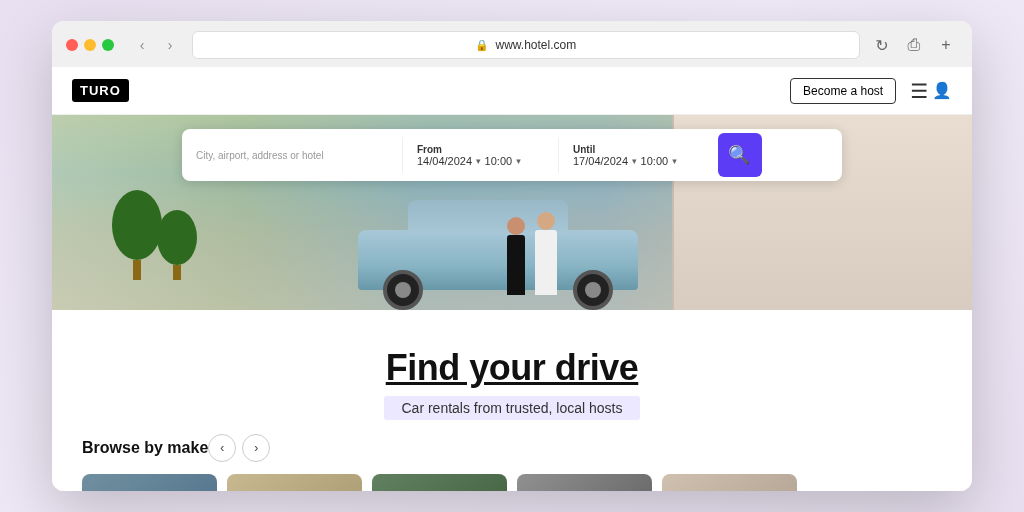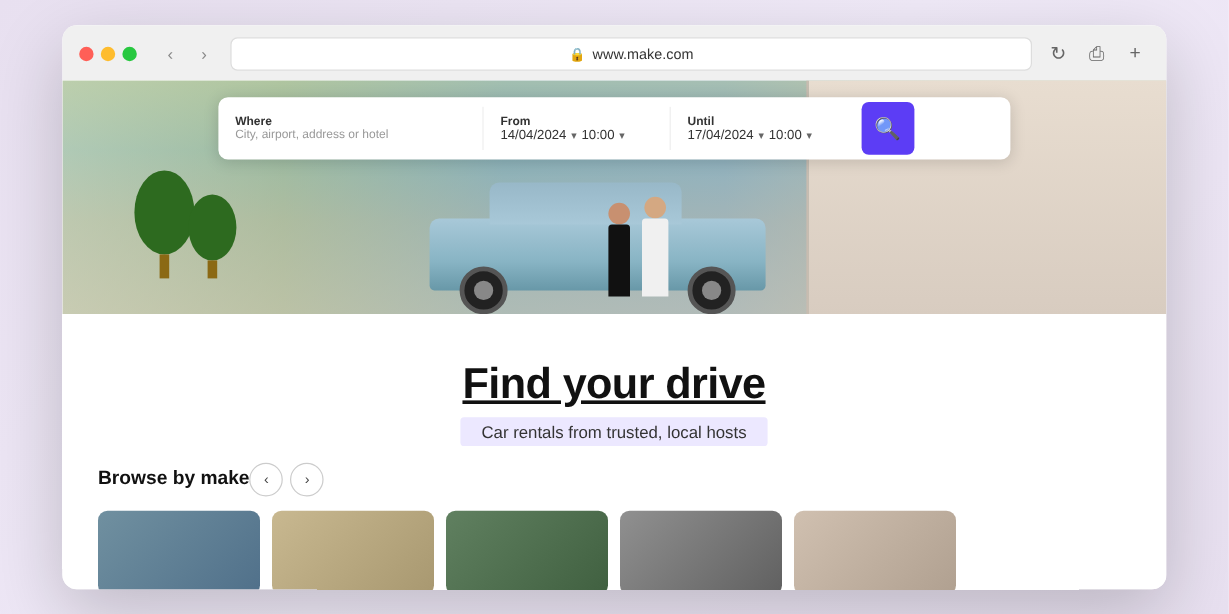--- a/index.html
+++ b/index.html
@@ -425,31 +425,41 @@
       <div class="traffic-light tl-red"></div>
       <div class="traffic-light tl-yellow"></div>
       <div class="traffic-light tl-green"></div>
     </div>
     <div class="nav-arrows">
       <button class="nav-btn">‹</button>
       <button class="nav-btn">›</button>
     </div>
     <div class="address-bar">
       <span class="lock-icon">🔒</span>
-      <span>www.make.com</span>
+      <span>www.hotel.com</span>
     </div>
     <div class="browser-actions">
       <button class="browser-action-btn">↻</button>
       <button class="browser-action-btn">⎙</button>
       <button class="browser-action-btn">+</button>
     </div>
   </div>
 
   <div class="website">
 
+    <div class="site-nav">
+      <div class="turo-logo">TURO</div>
+      <div class="nav-right">
+        <button class="become-host-btn">Become a host</button>
+        <button class="nav-menu-btn">
+          <span>☰</span>
+          <span style="font-size:16px;">👤</span>
+        </button>
+      </div>
+    </div>
 
     <div class="hero-section">
       <div class="hero-bg">
         <div class="hero-scene"></div>
 
         <div class="buildings"></div>
 
         <div class="tree" style="left:60px;">
           <div class="tree-crown" style="width:50px;height:70px;"></div>
           <div class="tree-trunk" style="height:20px;"></div>
@@ -474,21 +484,20 @@
           </div>
           <div class="person">
             <div class="person-head" style="background:#d4a882;"></div>
             <div class="person-body" style="height:65px;background:#f0f0f0;width:22px;border-radius:3px 3px 0 0;"></div>
           </div>
         </div>
       </div>
 
       <div class="search-bar-overlay">
         <div class="search-field where-field">
-          <span class="search-field-label">Where</span>
           <span class="search-field-value">City, airport, address or hotel</span>
         </div>
         <div class="search-divider"></div>
         <div class="search-field date-field">
           <span class="search-field-label">From</span>
           <span class="search-field-date-val">
             <span>14/04/2024</span>
             <span class="search-chevron">▾</span>
             <span>10:00</span>
             <span class="search-chevron">▾</span>

